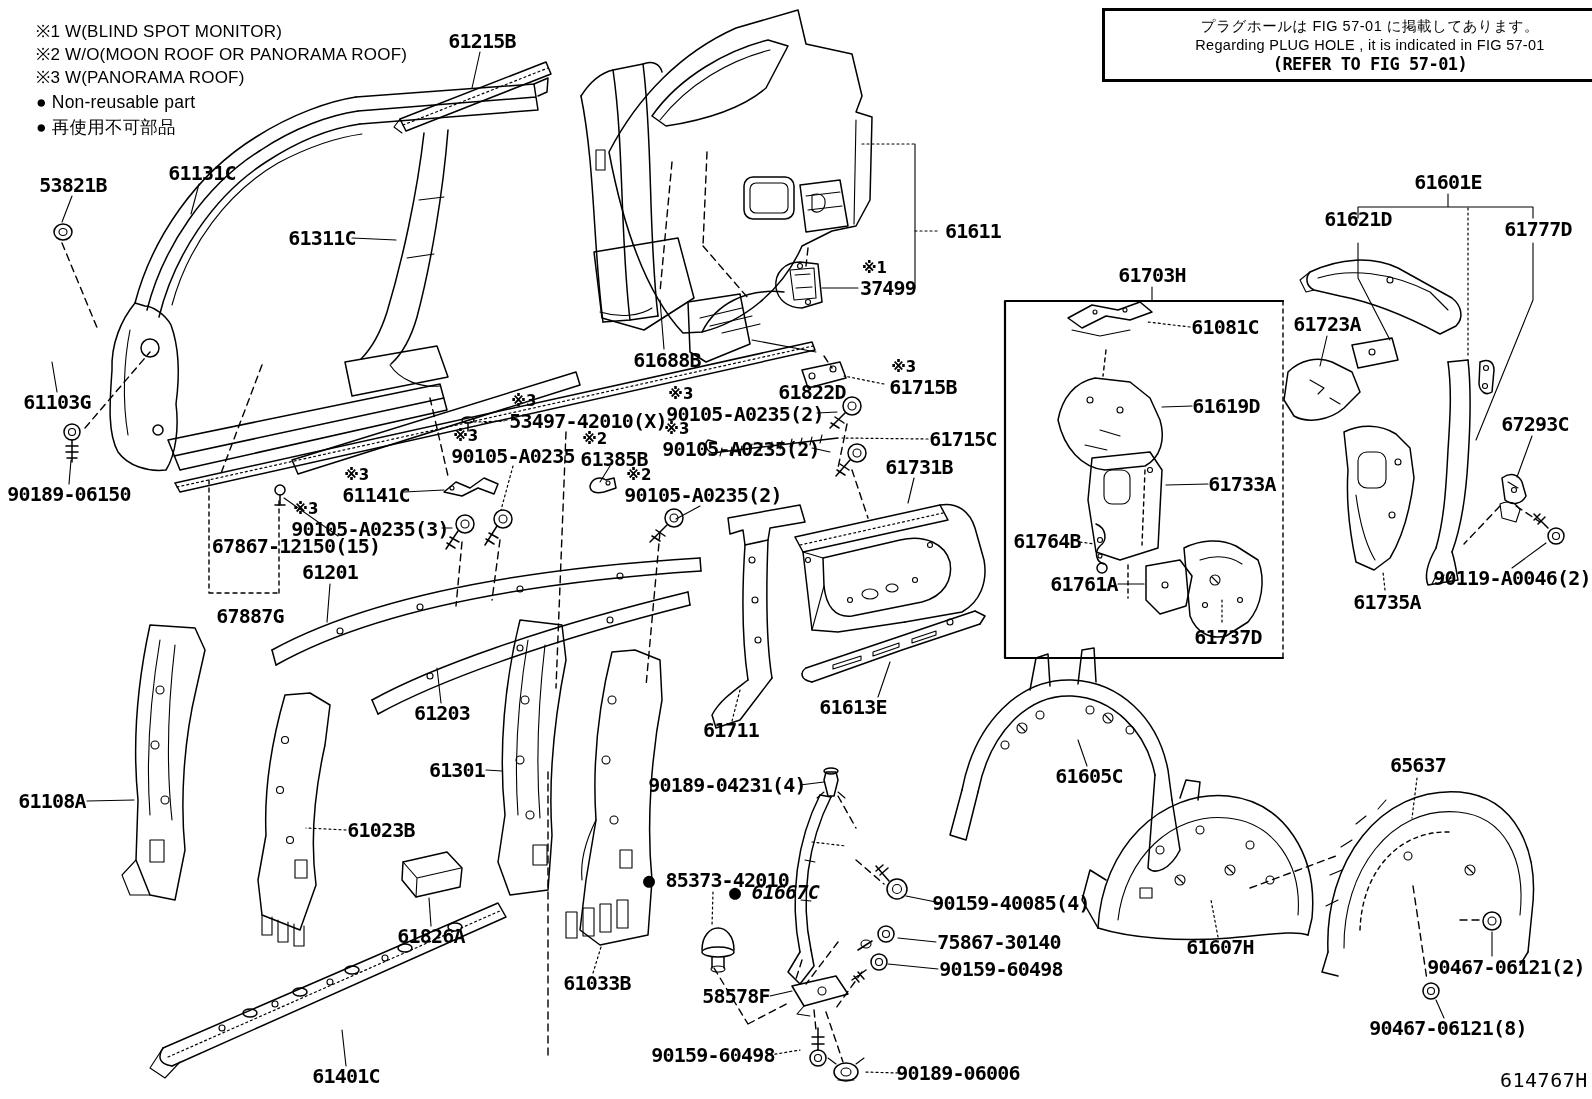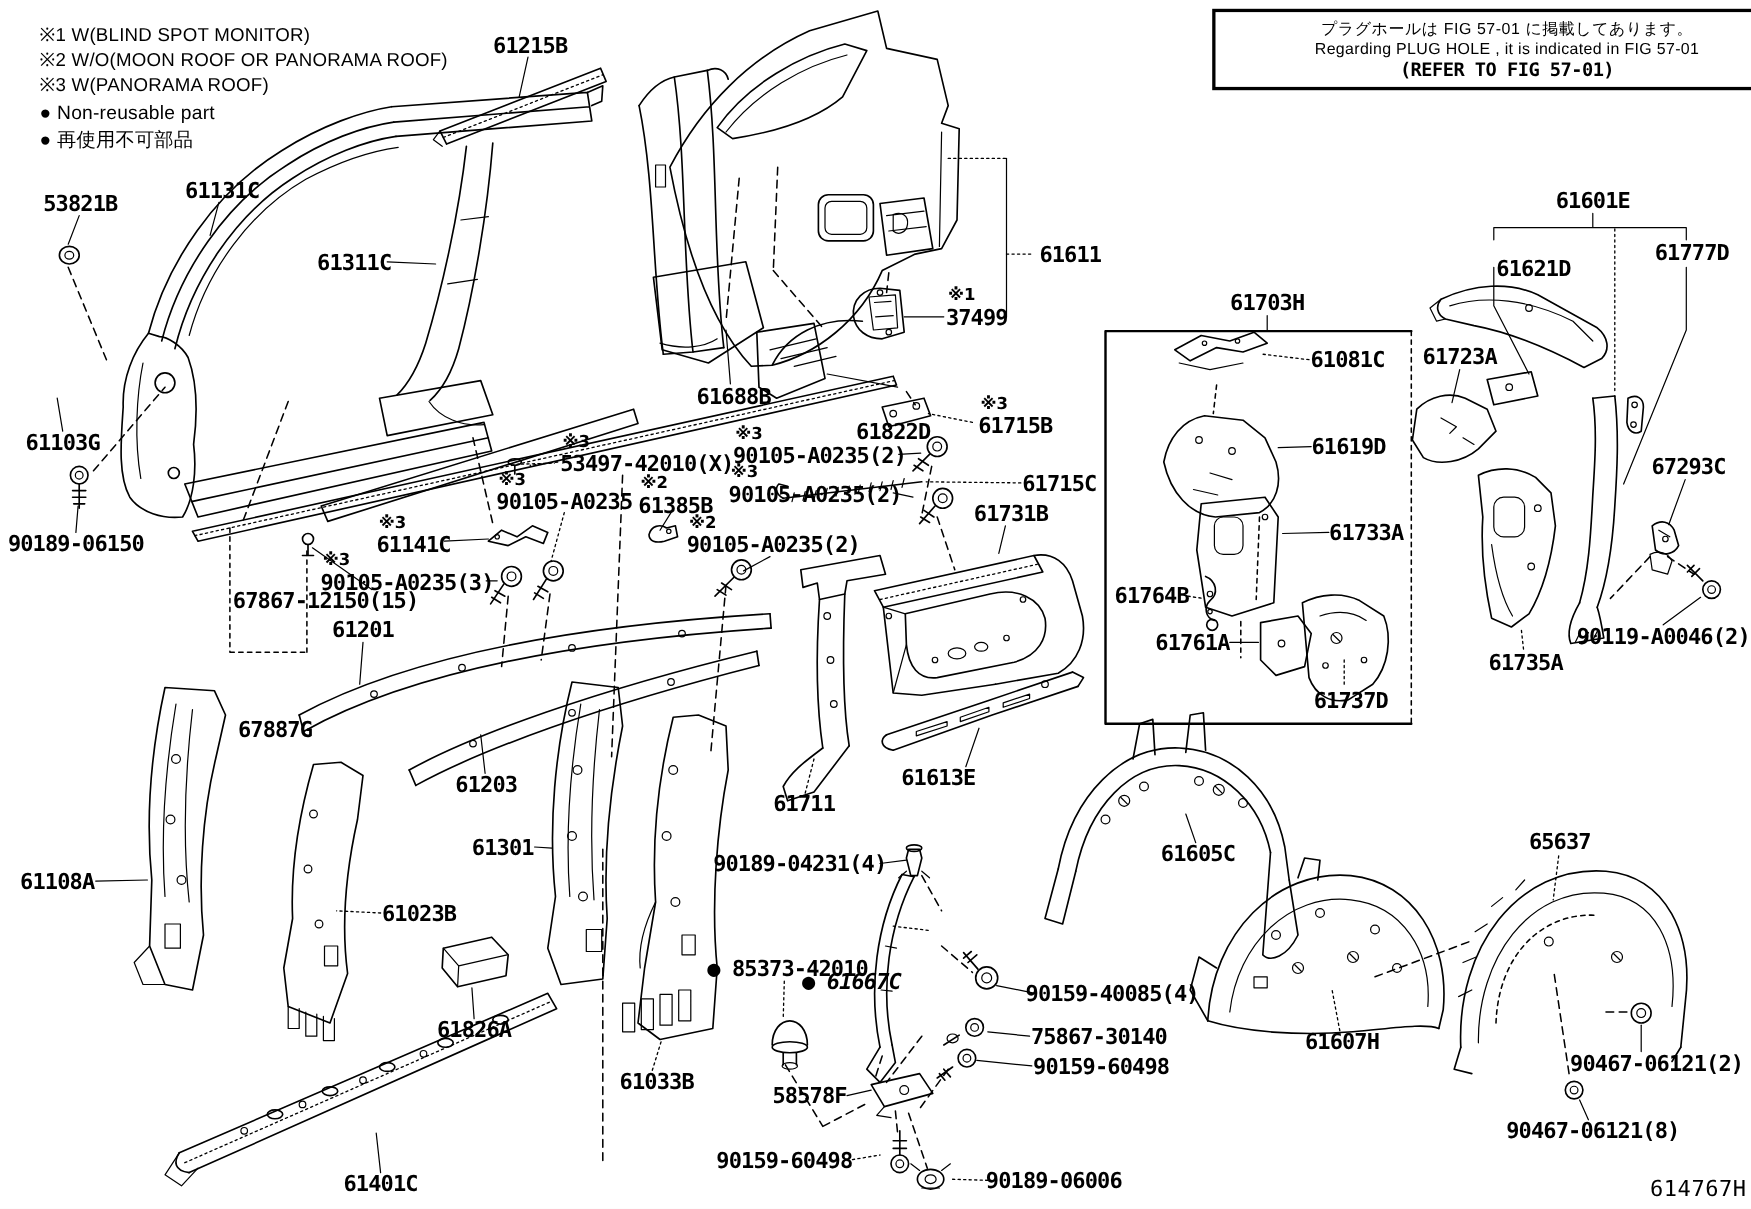--- a/index.html
+++ b/index.html
@@ -569,32 +569,32 @@
       <div class="part-label" style="left: 614px; top: 459px;"><span class="note-mark">※2</span><span>61385B</span></div>
       <div class="part-label" style="left: 745px; top: 414px;"><span class="note-mark">※3</span><span>90105-A0235(2)</span></div>
       <div class="part-label" style="left: 741px; top: 449px;"><span class="note-mark">※3</span><span>90105-A0235(2)</span></div>
       <div class="part-label" style="left: 963px; top: 439px;"><span>61715C</span></div>
       <div class="part-label" style="left: 919px; top: 467px;"><span>61731B</span></div>
       <div class="part-label" style="left: 703px; top: 495px;"><span class="note-mark">※2</span><span>90105-A0235(2)</span></div>
       <div class="part-label" style="left: 376px; top: 495px;"><span class="note-mark">※3</span><span>61141C</span></div>
       <div class="part-label" style="left: 370px; top: 529px;"><span class="note-mark">※3</span><span>90105-A0235(3)</span></div>
       <div class="part-label" style="left: 296px; top: 546px;"><span>67867-12150(15)</span></div>
       <div class="part-label" style="left: 330px; top: 572px;"><span>61201</span></div>
-      <div class="part-label" style="left: 250px; top: 616px; margin-top: 47px;"><span>67887G</span></div>
+      <div class="part-label" style="left: 250px; top: 616px;"><span>67887G</span></div>
       <div class="part-label" style="left: 57px; top: 402px;"><span>61103G</span></div>
       <div class="part-label" style="left: 69px; top: 494px;"><span>90189-06150</span></div>
       <div class="part-label" style="left: 1152px; top: 275px;"><span>61703H</span></div>
       <div class="part-label" style="left: 1225px; top: 327px;"><span>61081C</span></div>
       <div class="part-label" style="left: 1226px; top: 406px;"><span>61619D</span></div>
       <div class="part-label" style="left: 1242px; top: 484px;"><span>61733A</span></div>
       <div class="part-label" style="left: 1047px; top: 541px;"><span>61764B</span></div>
       <div class="part-label" style="left: 1084px; top: 584px;"><span>61761A</span></div>
       <div class="part-label" style="left: 1228px; top: 637px;"><span>61737D</span></div>
       <div class="part-label" style="left: 1448px; top: 182px;"><span>61601E</span></div>
-      <div class="part-label" style="left: 1358px; top: 244px; margin-left: 36px;"><span>61621D</span></div>
+      <div class="part-label" style="left: 1358px; top: 219px;"><span>61621D</span></div>
       <div class="part-label" style="left: 1538px; top: 229px;"><span>61777D</span></div>
       <div class="part-label" style="left: 1327px; top: 324px;"><span>61723A</span></div>
       <div class="part-label" style="left: 1535px; top: 424px;"><span>67293C</span></div>
       <div class="part-label" style="left: 1512px; top: 578px;"><span>90119-A0046(2)</span></div>
       <div class="part-label" style="left: 1387px; top: 602px;"><span>61735A</span></div>
       <div class="part-label" style="left: 52px; top: 801px;"><span>61108A</span></div>
       <div class="part-label" style="left: 381px; top: 830px;"><span>61023B</span></div>
       <div class="part-label" style="left: 442px; top: 713px;"><span>61203</span></div>
       <div class="part-label" style="left: 457px; top: 770px;"><span>61301</span></div>
       <div class="part-label" style="left: 431px; top: 936px;"><span>61826A</span></div>

